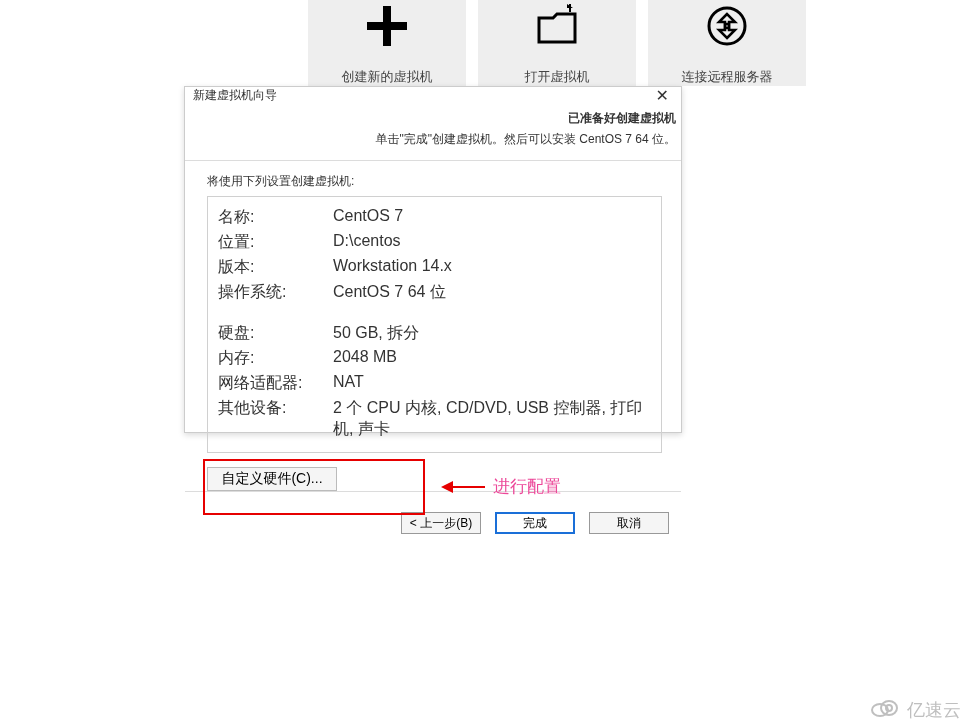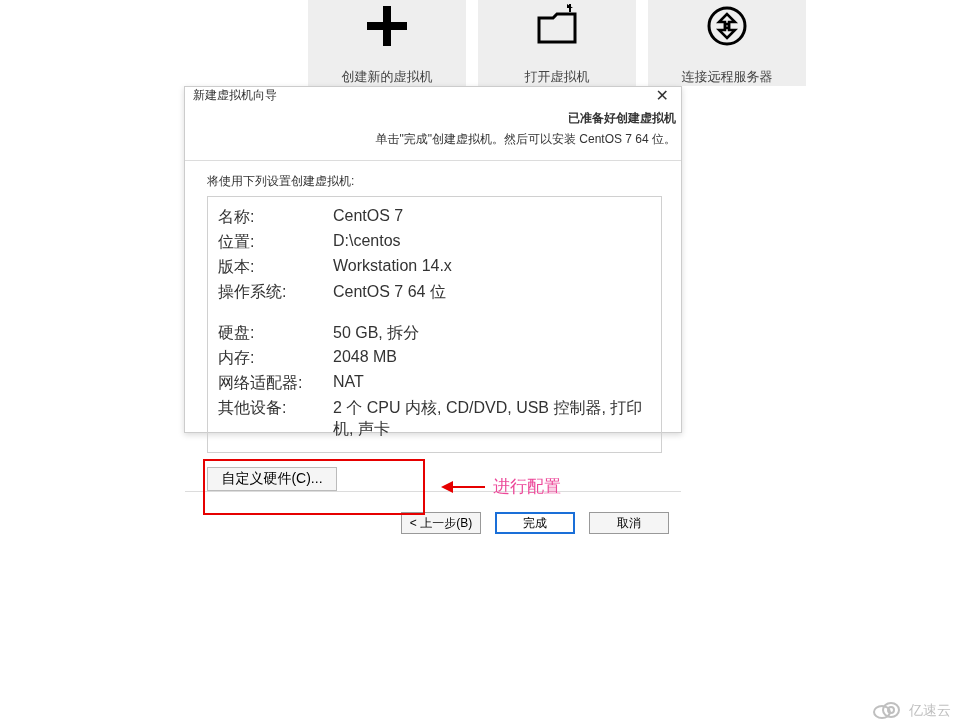--- a/index.html
+++ b/index.html
@@ -164,24 +164,24 @@
     border: 1px solid #999999;
     cursor: default;
   }
   .dlg-btn.primary {
     border: 2px solid #1a6fd8;
     background: #ffffff;
   }
   
   .watermark {
     position: absolute;
-    right: 18px;
+    right: 8px;
     bottom: 6px;
     color: #bfbfbf;
-    font-size: 14px;
+    font-size: 18px;
     display: flex;
     align-items: center;
     gap: 8px;
   }
   .watermark .wm-text {
     letter-spacing: 0;
   }
 </style>
 </head>
 <body>

